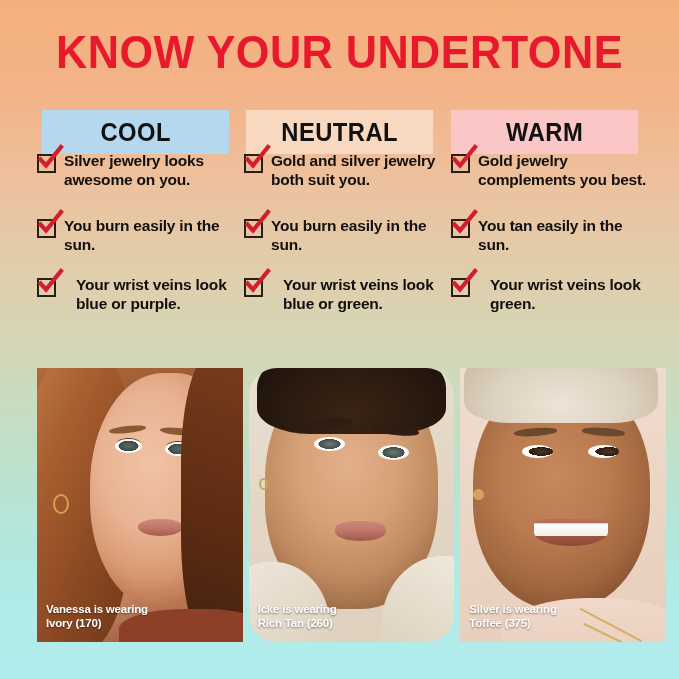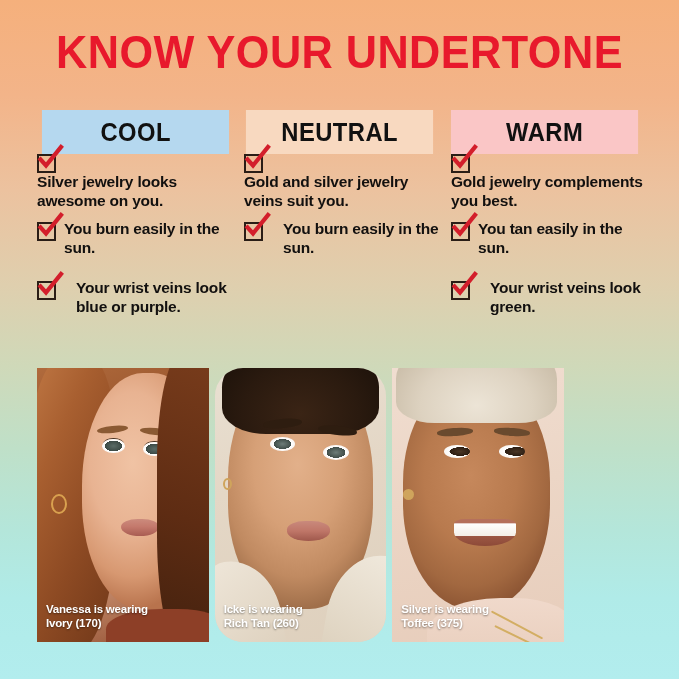--- a/index.html
+++ b/index.html
@@ -115,29 +115,29 @@
 
   .check-text {
     font-size: 15.5px;
     line-height: 18.5px;
     font-weight: 600;
     color: #12100f;
     letter-spacing: -0.2px;
   }
 
   
-  .col-rows .check-row.r1 { margin-bottom: 10px; flex-direction: column; }
+  .col-rows .check-row.r1 { margin-bottom: 28px; }
   .col-rows .check-row.r2 { margin-bottom: 22px; }
 
   
   .photos {
     position: absolute;
     top: 368px;
     left: 37px;
-    width: 527px;
+    width: 629px;
     height: 274px;
     display: flex;
     gap: 6px;
   }
   .photo {
     position: relative;
     flex: 1 1 0;
     overflow: hidden;
     background: #d8b69c;
   }
@@ -305,29 +305,37 @@
       </div>
     </div>
 
     <div class="column col-rows">
       <div class="check-row r1">
         <span class="checkbox">
           <svg viewBox="0 0 28 28">
               <path d="M4.5 14.5 L10 20.5 L25 2" fill="none" stroke="#d31e2b" stroke-width="4.2" stroke-linecap="square"></path>
             </svg>
         </span>
-        <span class="check-text">Gold and silver jewelry veins suit you.</span>
+        <span class="check-text">Gold and silver jewelry both suit you.</span>
       </div>
       <div class="check-row r2">
         <span class="checkbox">
           <svg viewBox="0 0 28 28">
               <path d="M4.5 14.5 L10 20.5 L25 2" fill="none" stroke="#d31e2b" stroke-width="4.2" stroke-linecap="square"></path>
             </svg>
         </span>
         <span class="check-text">You burn easily in the sun.</span>
+      </div>
+      <div class="check-row">
+        <span class="checkbox">
+          <svg viewBox="0 0 28 28">
+              <path d="M4.5 14.5 L10 20.5 L25 2" fill="none" stroke="#d31e2b" stroke-width="4.2" stroke-linecap="square"></path>
+            </svg>
+        </span>
+        <span class="check-text">Your wrist veins look blue or green.</span>
       </div>
     </div>
 
     <div class="column col-rows">
       <div class="check-row r1">
         <span class="checkbox">
           <svg viewBox="0 0 28 28">
               <path d="M4.5 14.5 L10 20.5 L25 2" fill="none" stroke="#d31e2b" stroke-width="4.2" stroke-linecap="square"></path>
             </svg>
         </span>

